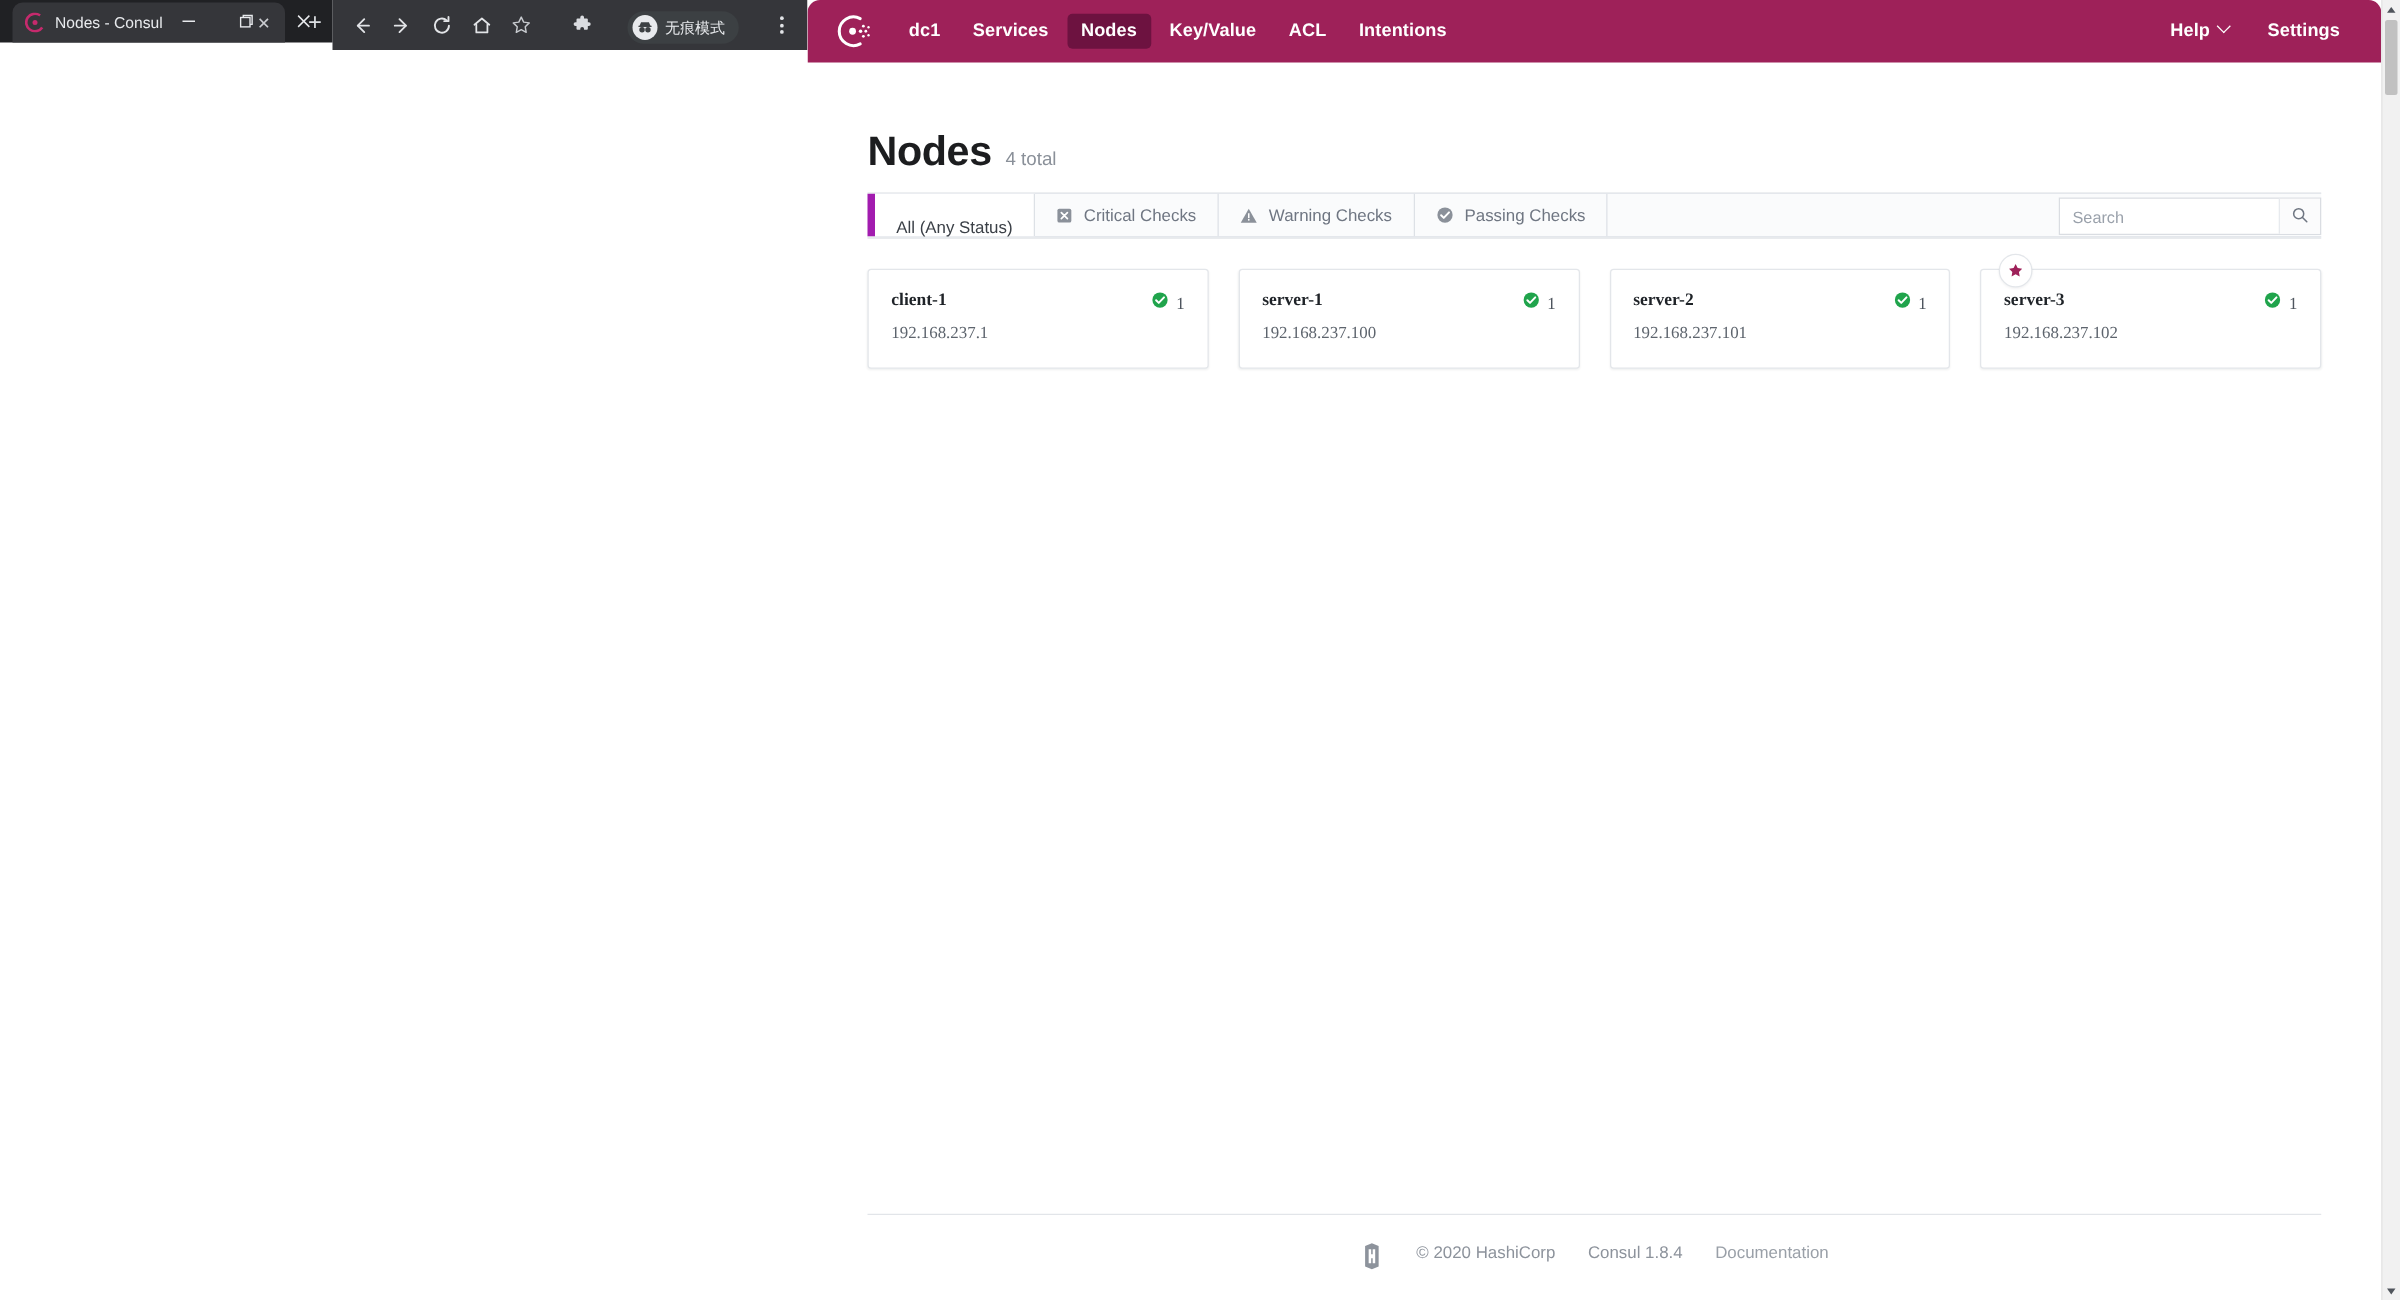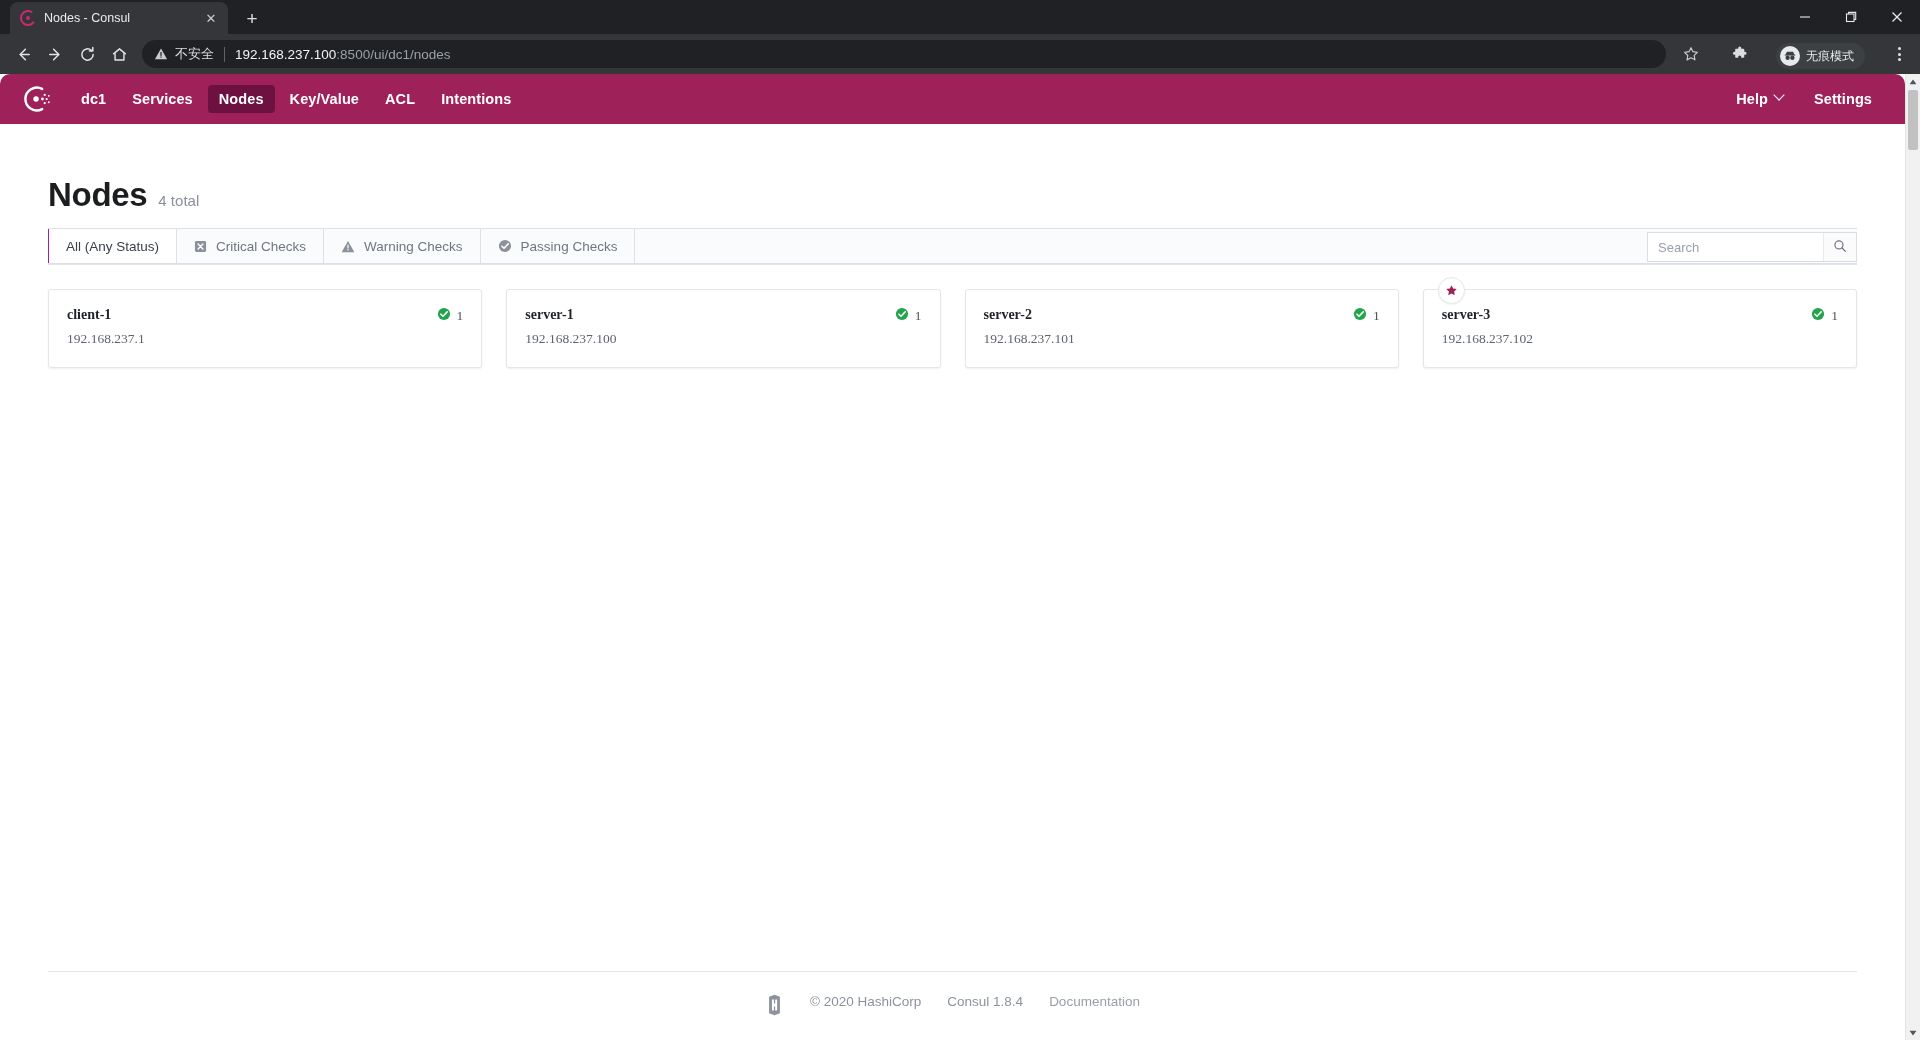--- a/index.html
+++ b/index.html
@@ -4,21 +4,21 @@
 <style>
   * { box-sizing: border-box; margin: 0; padding: 0; }
   html, body {
     width: 1920px; height: 1040px;
     overflow: hidden;
     font-family: "Liberation Sans", sans-serif;
     background: #ffffff;
   }
 
   
-  .browser { width: 1920px; height: 1040px; display: flex; flex-direction: column; }
+  .browser { width: 1920px; height: 1040px; display: flex; flex-direction: row; }
 
   .tabstrip {
     height: 34px; background: #202124; display: flex; align-items: flex-end;
     position: relative; flex: 0 0 34px;
   }
   .tab {
     margin-left: 10px; height: 32px; width: 218px;
     background: #35363a; border-radius: 8px 8px 0 0;
     display: flex; align-items: center; padding: 0 8px 0 10px; gap: 8px;
   }
@@ -144,21 +144,21 @@
     border-top: 1px solid #dde1e6; border-bottom: 1px solid #dde1e6;
     background: #fafbfc; height: 36px;
   }
   .filter-tabs { display: flex; align-items: stretch; }
   .filter-tab {
     display: flex; align-items: center; gap: 9px;
     padding: 0 17px; font-size: 13.5px; color: #6f7682;
     border-right: 1px solid #dde1e6; white-space: nowrap;
     background: transparent;
   }
-  .filter-tab:first-child { border-left: 1px solid #a21caf; }
+  .filter-tab:first-child { border-left: 6px solid #a21caf; align-items: flex-end; }
   .filter-tab.active { background: #ffffff; color: #3b4047; }
   .filter-tab svg { display: block; flex: 0 0 auto; }
 
   .search-wrap { display: flex; align-items: stretch; padding: 3px 0; }
   .search-box {
     display: flex; align-items: stretch;
     border: 1px solid #dadde2; background: #fff; height: 30px;
   }
   .search-input {
     border: none; outline: none; width: 175px; padding: 0 10px;
@@ -273,32 +273,20 @@
         <path d="M14.6 1.6v3.6h-3.6" fill="none" stroke="#e2e4e7" stroke-width="1.6" stroke-linecap="round" stroke-linejoin="round"></path>
       </svg>
     </div>
     <div class="tb-btn">
       <svg width="17" height="17" viewBox="0 0 18 18">
         <path d="M2.7 8.3 9 3l6.3 5.3" fill="none" stroke="#e2e4e7" stroke-width="1.5" stroke-linecap="round" stroke-linejoin="round"></path>
         <path d="M4.3 8.1v6.7h9.4V8.1" fill="none" stroke="#e2e4e7" stroke-width="1.5" stroke-linecap="round" stroke-linejoin="round"></path>
       </svg>
     </div>
 
-    <div class="omnibox">
-      <span class="omni-warn-ico">
-        <svg width="14" height="14" viewBox="0 0 14 14">
-          <path d="M7 1.4 13.1 12.3H.9z" fill="#c7cace"></path>
-          <rect x="6.4" y="5" width="1.2" height="3.9" fill="#202124"></rect>
-          <rect x="6.4" y="9.5" width="1.2" height="1.2" fill="#202124"></rect>
-        </svg>
-      </span>
-      <span class="omni-warn-txt">不安全</span>
-      <span class="omni-sep"></span>
-      <span class="omni-url"><span class="host">192.168.237.100</span><span class="path">:8500/ui/dc1/nodes</span></span>
-    </div>
 
     <div class="tb-right">
       <div class="tb-btn">
         <svg width="16" height="16" viewBox="0 0 18 18">
           <path d="M9 1.9l2.2 4.5 5 .7-3.6 3.5.85 4.95L9 13.25l-4.45 2.35.85-4.95L1.8 7.1l5-.7z" fill="none" stroke="#c7cace" stroke-width="1.3" stroke-linejoin="round"></path>
         </svg>
       </div>
       <div class="tb-btn">
         <svg width="16" height="16" viewBox="0 0 18 18">
           <path d="M7 2.2a1.7 1.7 0 0 1 3.4 0v.9h2.5a.9.9 0 0 1 .9.9v2.5h.9a1.7 1.7 0 0 1 0 3.4h-.9v2.5a.9.9 0 0 1-.9.9h-2.5v-.9a1.7 1.7 0 0 0-3.4 0v.9H4.5a.9.9 0 0 1-.9-.9v-2.5h-.9a1.7 1.7 0 0 1 0-3.4h.9V4a.9.9 0 0 1 .9-.9H7z" fill="#dadce0"></path>

